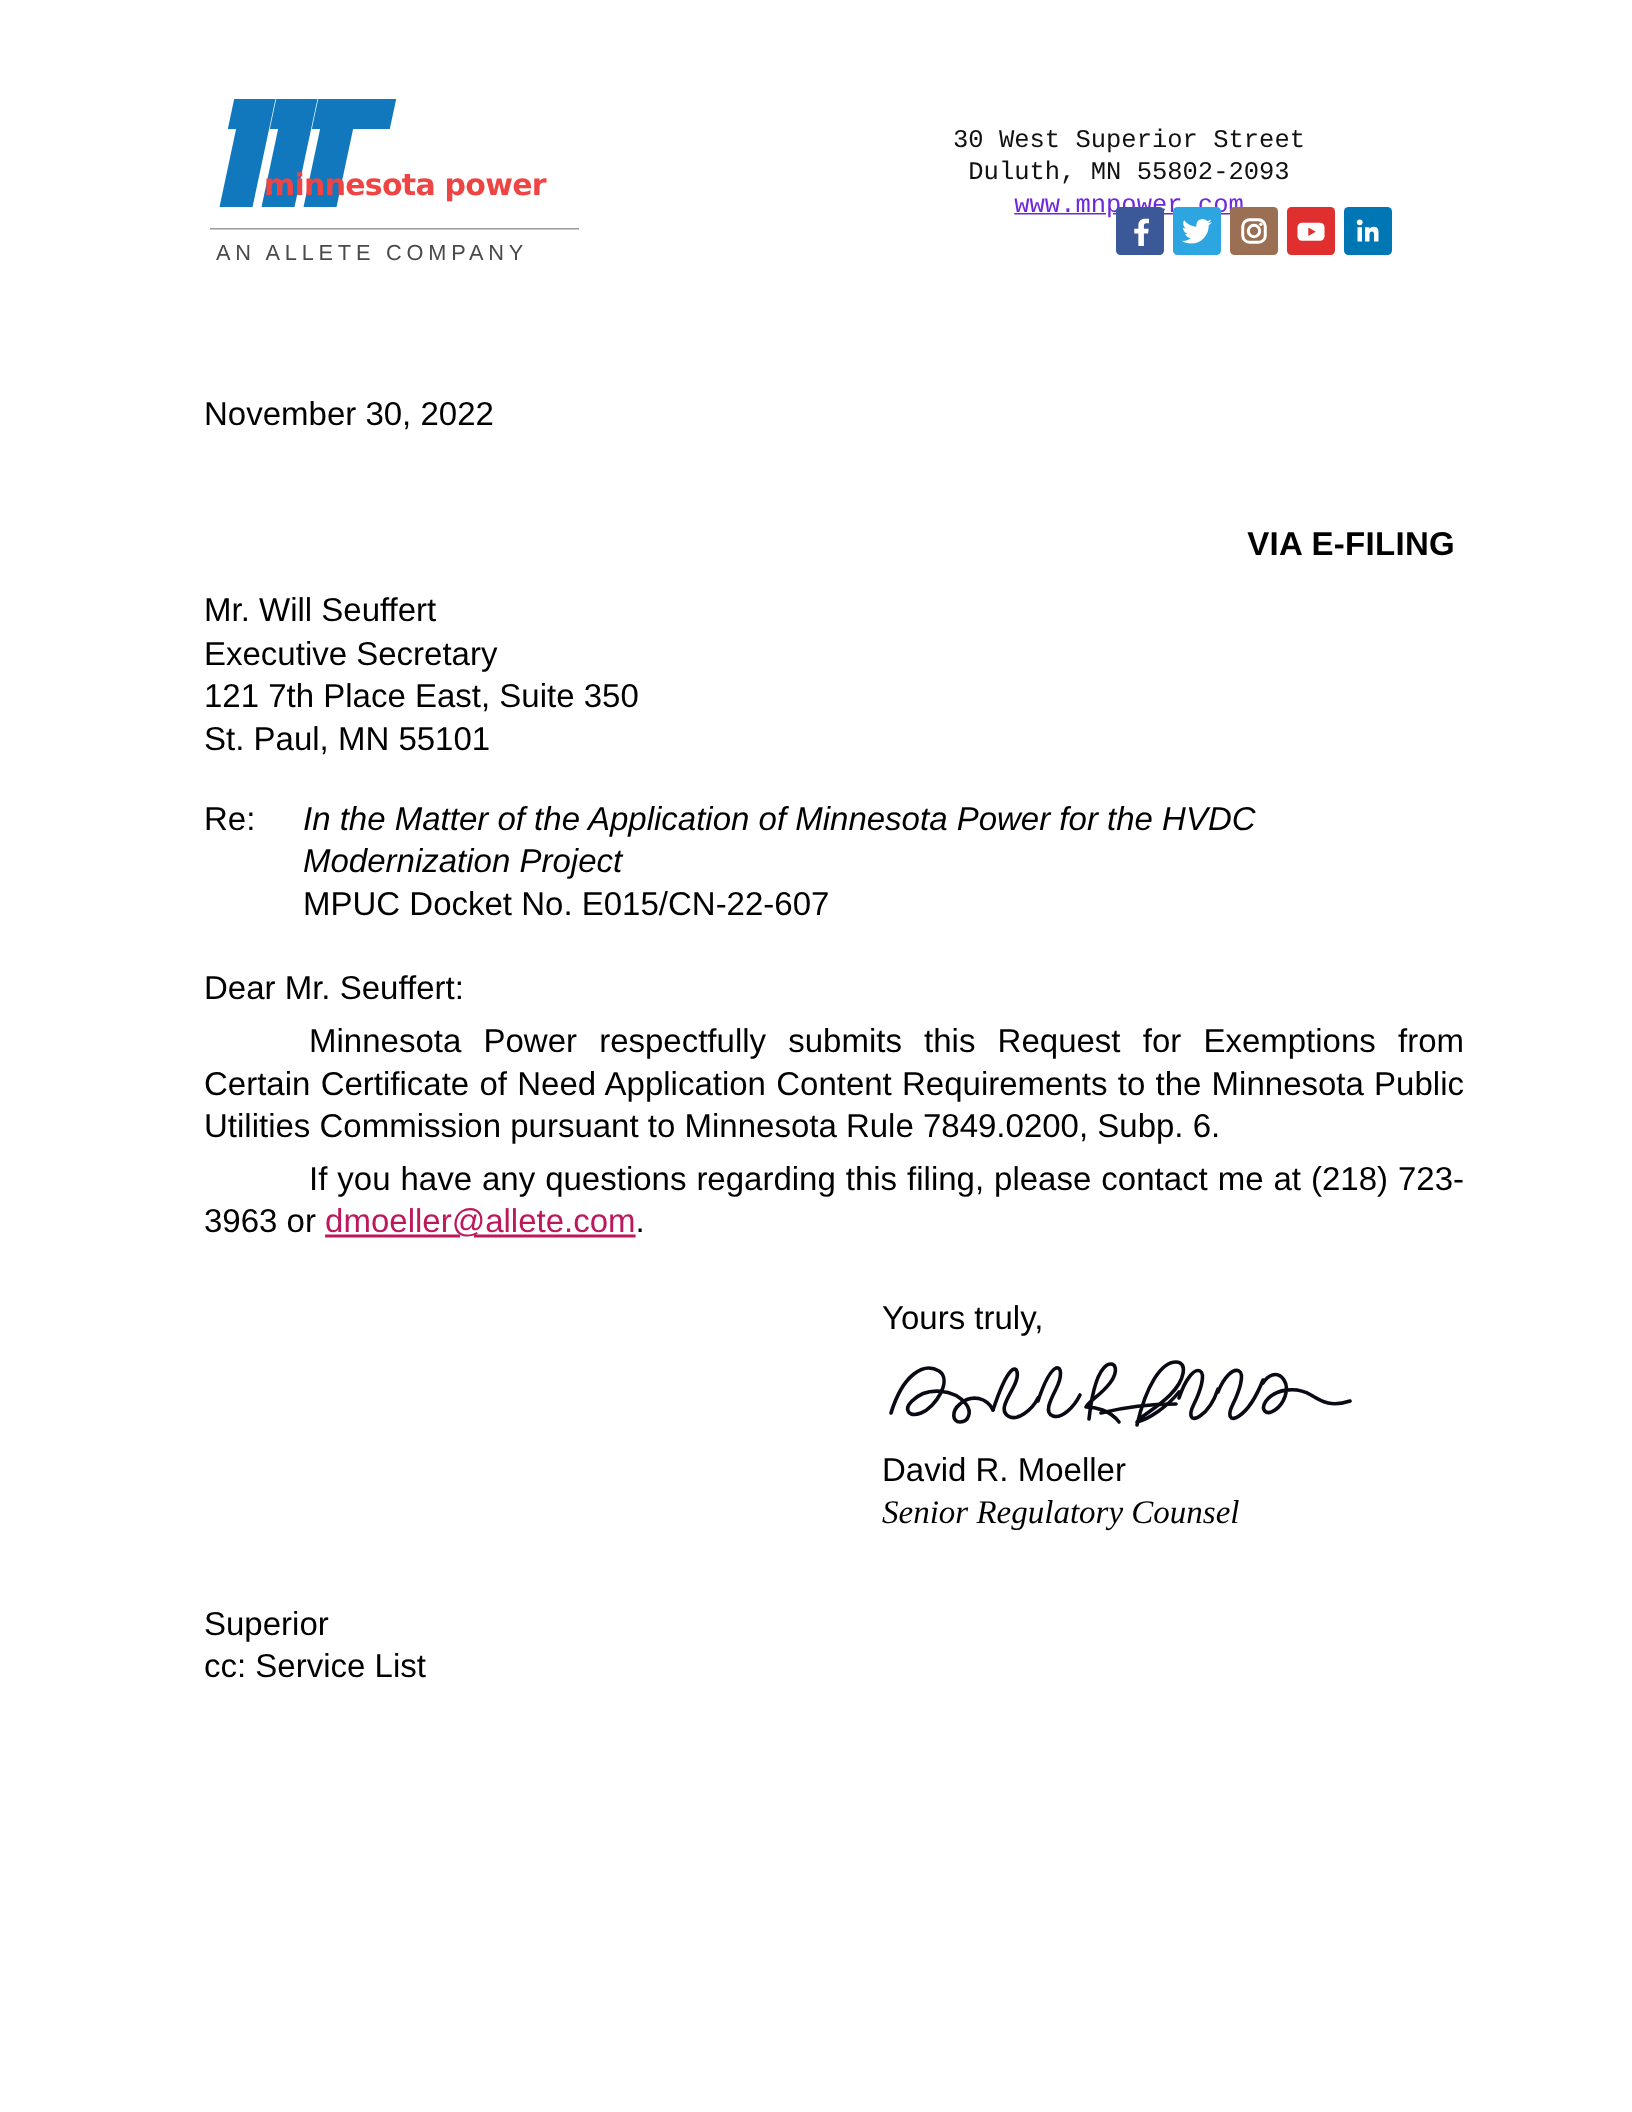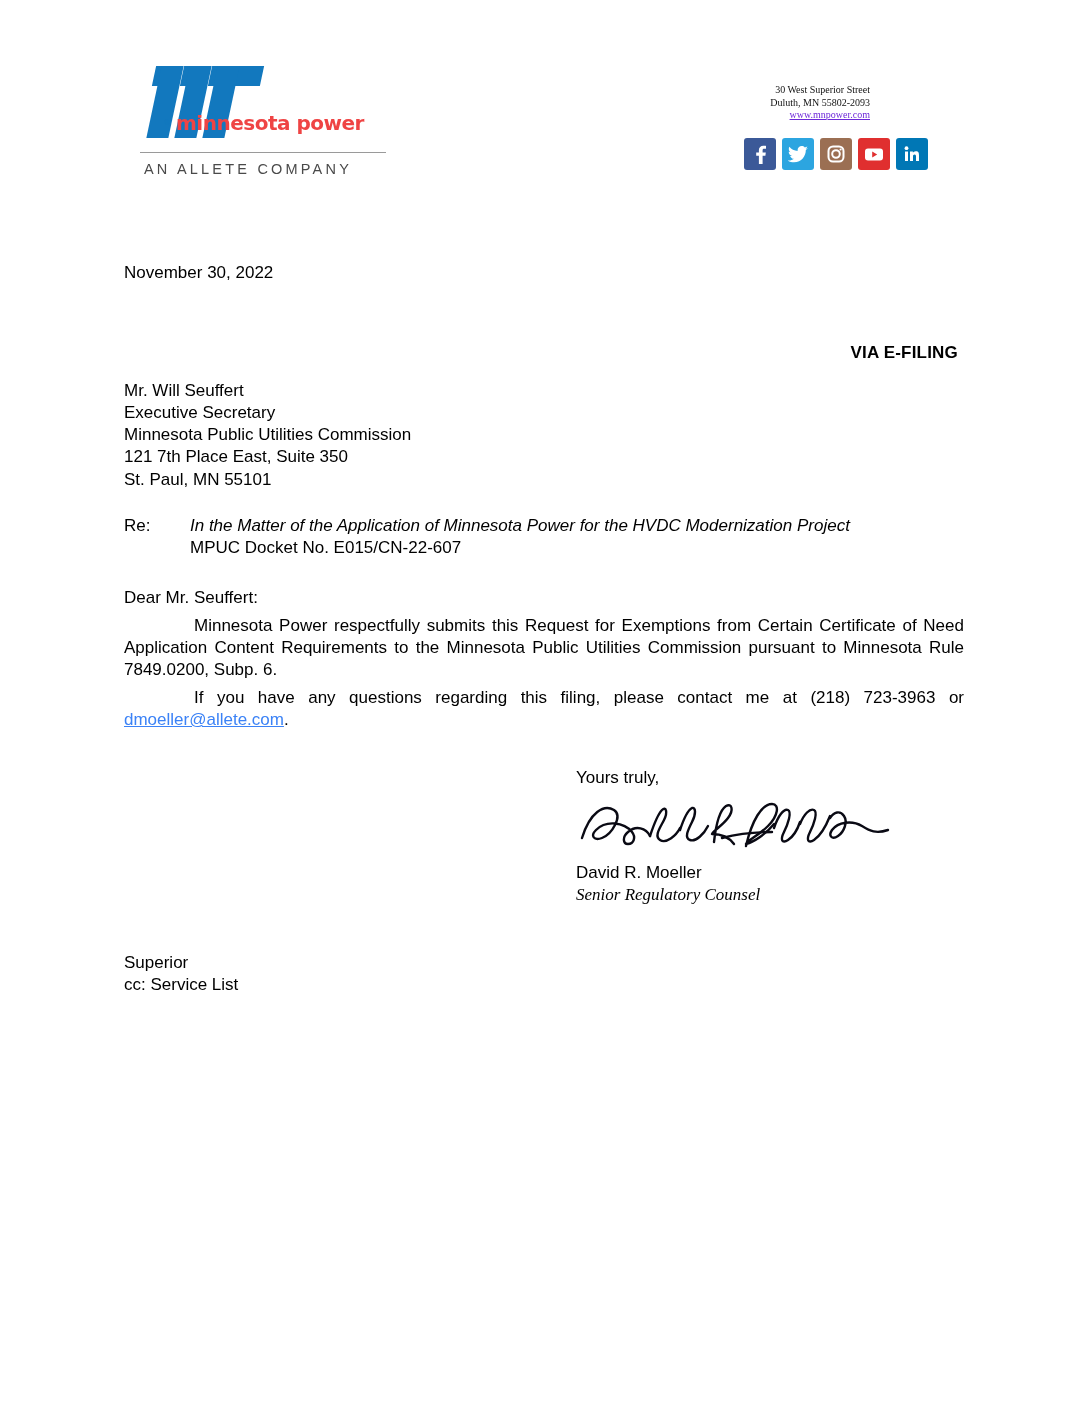--- a/index.html
+++ b/index.html
@@ -89,25 +89,25 @@
     font-size: 14.5px;
     letter-spacing: 3.2px;
     color: #4a4a4a;
     font-family: "Liberation Sans", sans-serif;
   }
 
   .contact-block {
     position: absolute;
     right: 94px;
     top: 28px;
-    text-align: right;
-    font-size: 10px;
+    text-align: center;
+    font-size: 17px;
     line-height: 1.25;
     color: #111111;
-    font-family: Liberation Serif, serif;
+    font-family: Liberation Mono, monospace;
   }
   .contact-block .url {
     color: #6d28d9;
     text-decoration: underline;
   }
   .social-row {
     position: absolute;
     right: 36px;
     top: 82px;
     display: flex;
@@ -129,23 +129,23 @@
   .s-tw { background: #2ca5e0; }
   .s-ig { background: #9b6f53; }
   .s-yt { background: #e02f2f; }
   .s-li { background: #0077b5; }
   .social svg { display:block; }
 
   
   .body-area {
     position: absolute;
     top: 262px;
-    left: 124px;
+    left: 136px;
     width: 840px;
-    font-size: 17px;
+    font-size: 22px;
     line-height: 1.30;
     color: #000;
   }
   .date { margin: 0 0 58px 0; }
   .via {
     text-align: right;
     font-weight: bold;
     margin: 0 0 16px 0;
     padding-right: 6px;
     letter-spacing: 0.2px;
@@ -161,21 +161,21 @@
   .re-text .italic {
     font-style: italic;
   }
   .salutation { margin: 28px 0 0 0; }
   .para {
     margin: 6px 0 0 0;
     text-align: justify;
     text-indent: 70px;
   }
   .para a {
-    color: #3b82f6;
+    color: #be185d;
     text-decoration: underline;
   }
   .closing {
     margin: 36px 0 0 0;
     padding-left: 452px;
   }
   .sig-wrap {
     position: relative;
     height: 72px;
     padding-left: 452px;
@@ -264,21 +264,20 @@
 
   <div class="body-area">
 
     <p class="date">November 30, 2022</p>
 
     <p class="via">VIA E-FILING</p>
 
     <div class="addr">
       <div>Mr. Will Seuffert</div>
       <div>Executive Secretary</div>
-      <div>Minnesota Public Utilities Commission</div>
       <div>121 7th Place East, Suite 350</div>
       <div>St. Paul, MN 55101</div>
     </div>
 
     <div class="re-block">
       <div class="re-label">Re:</div>
       <div class="re-text">
         <div class="italic">In the Matter of the Application of Minnesota Power for the HVDC Modernization Project</div>
         <div>MPUC Docket No. E015/CN-22-607</div>
       </div>

